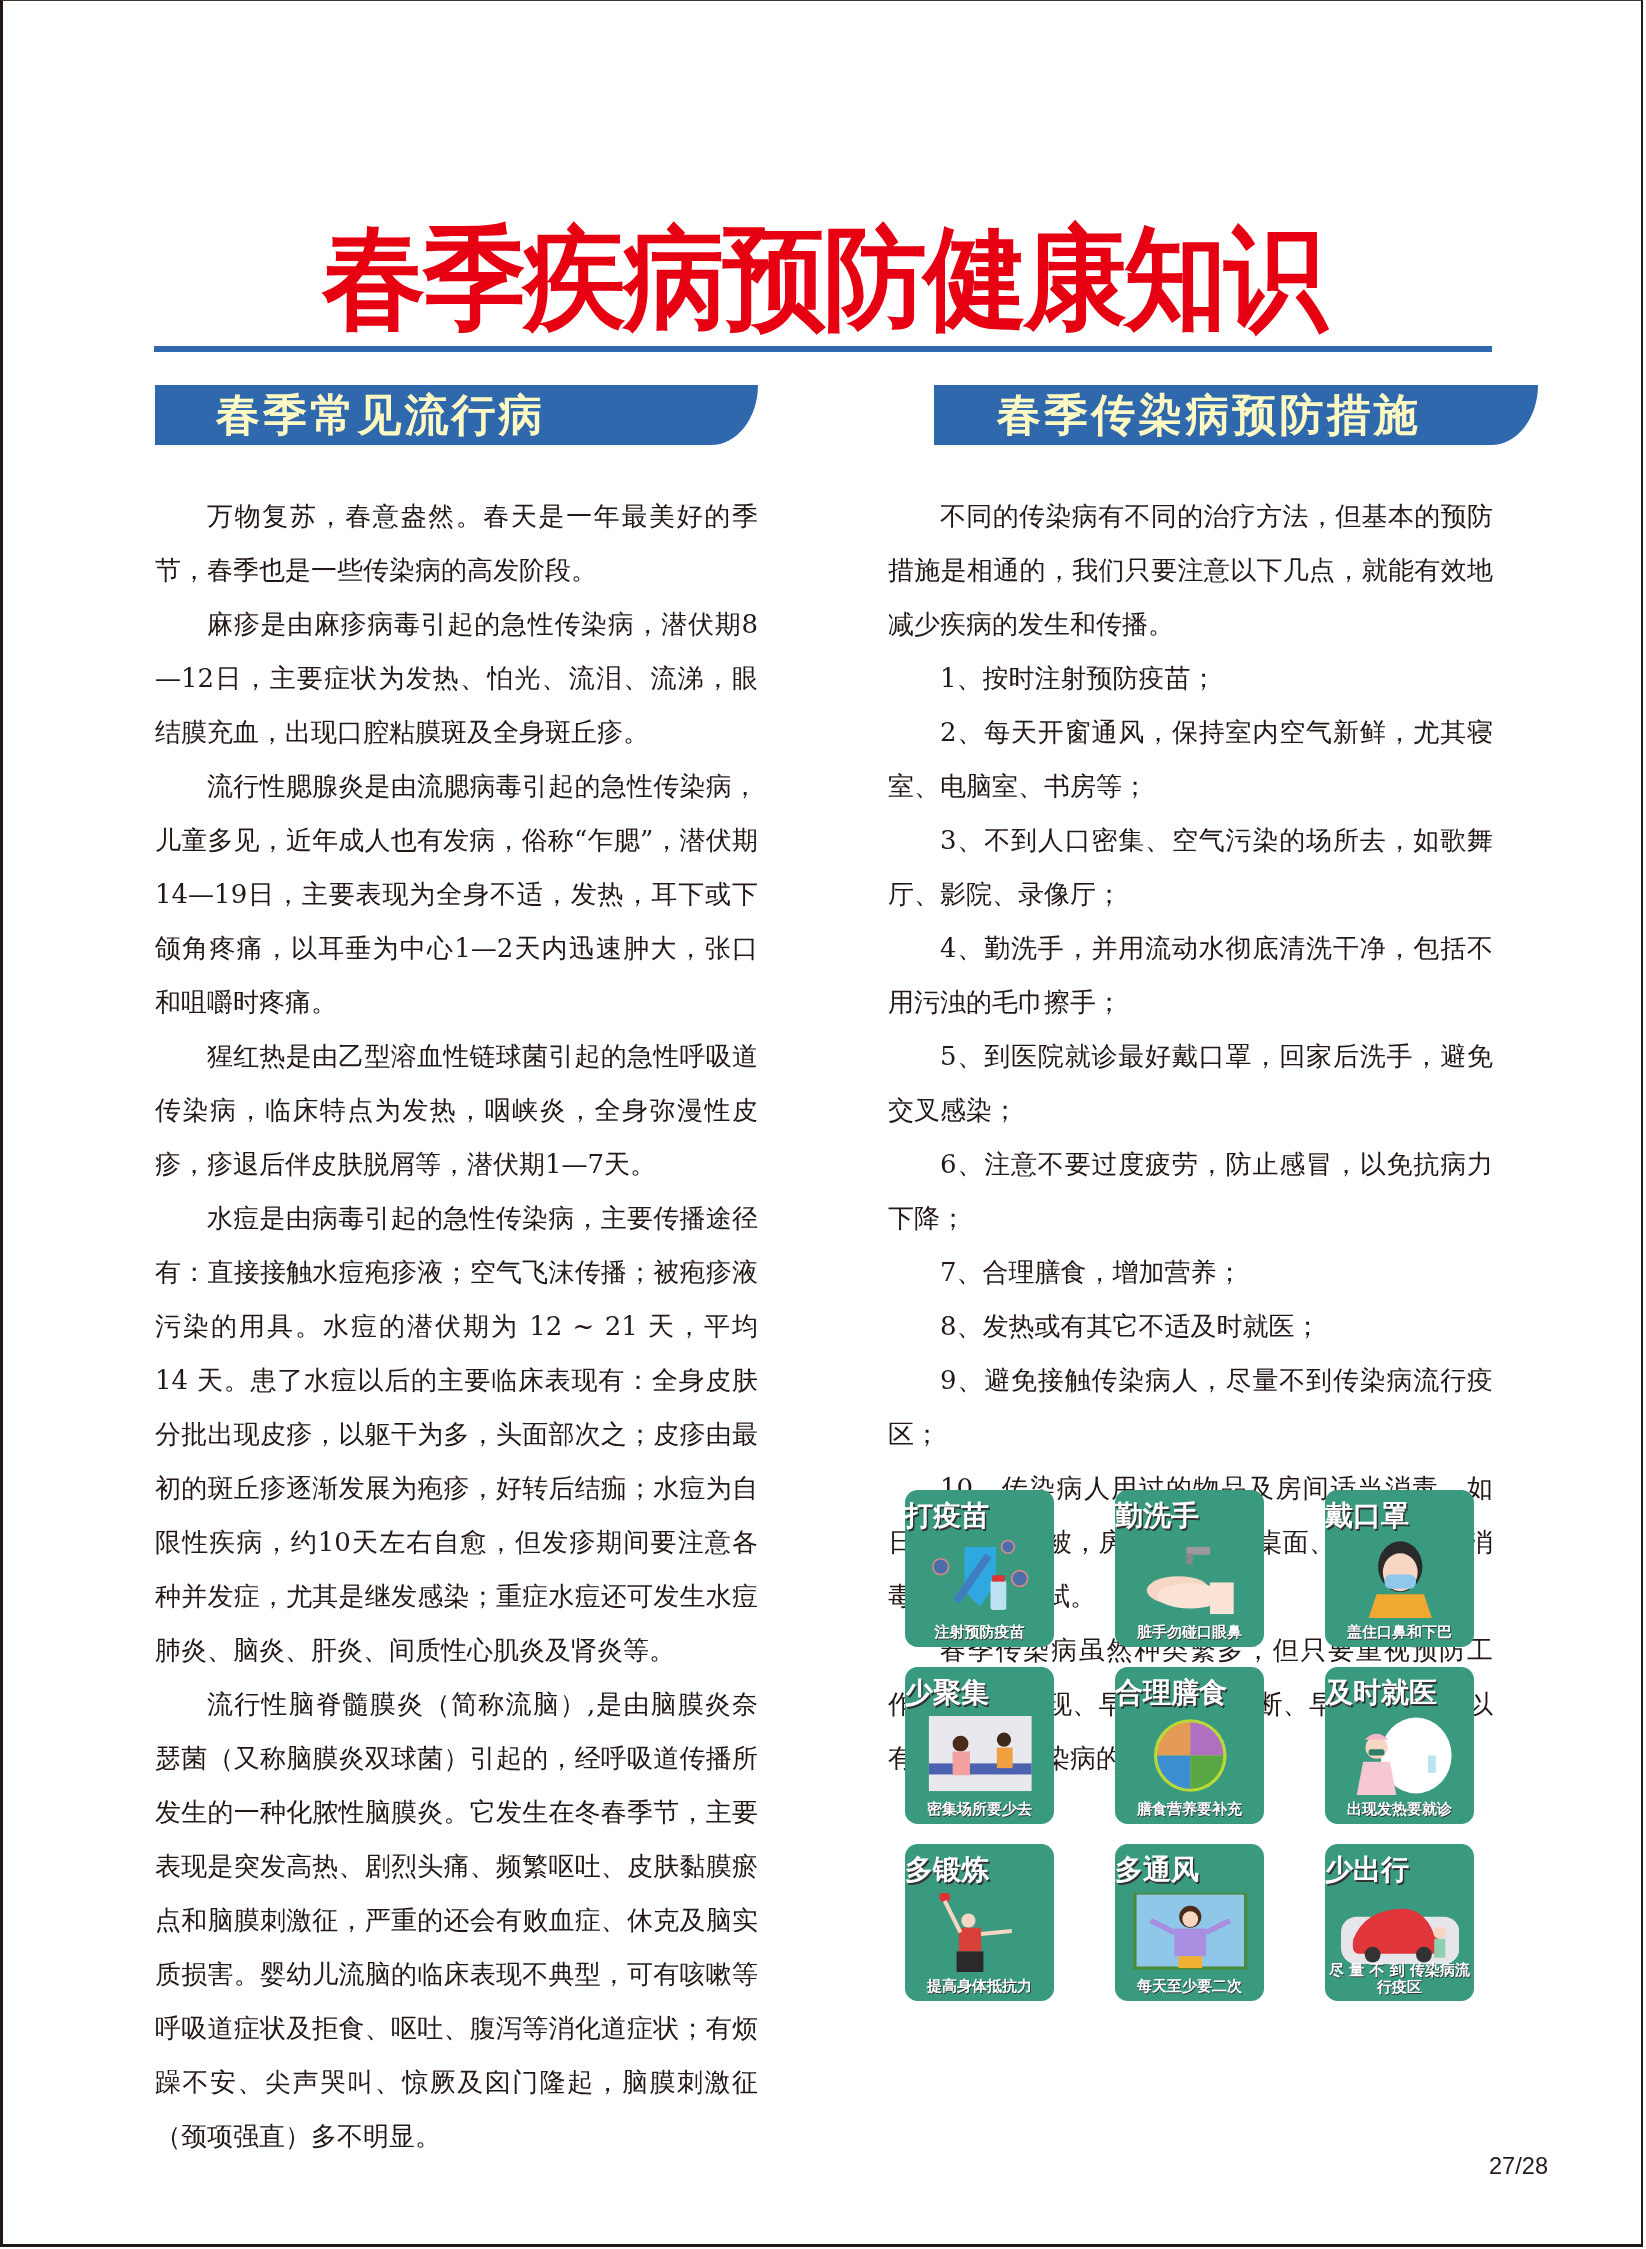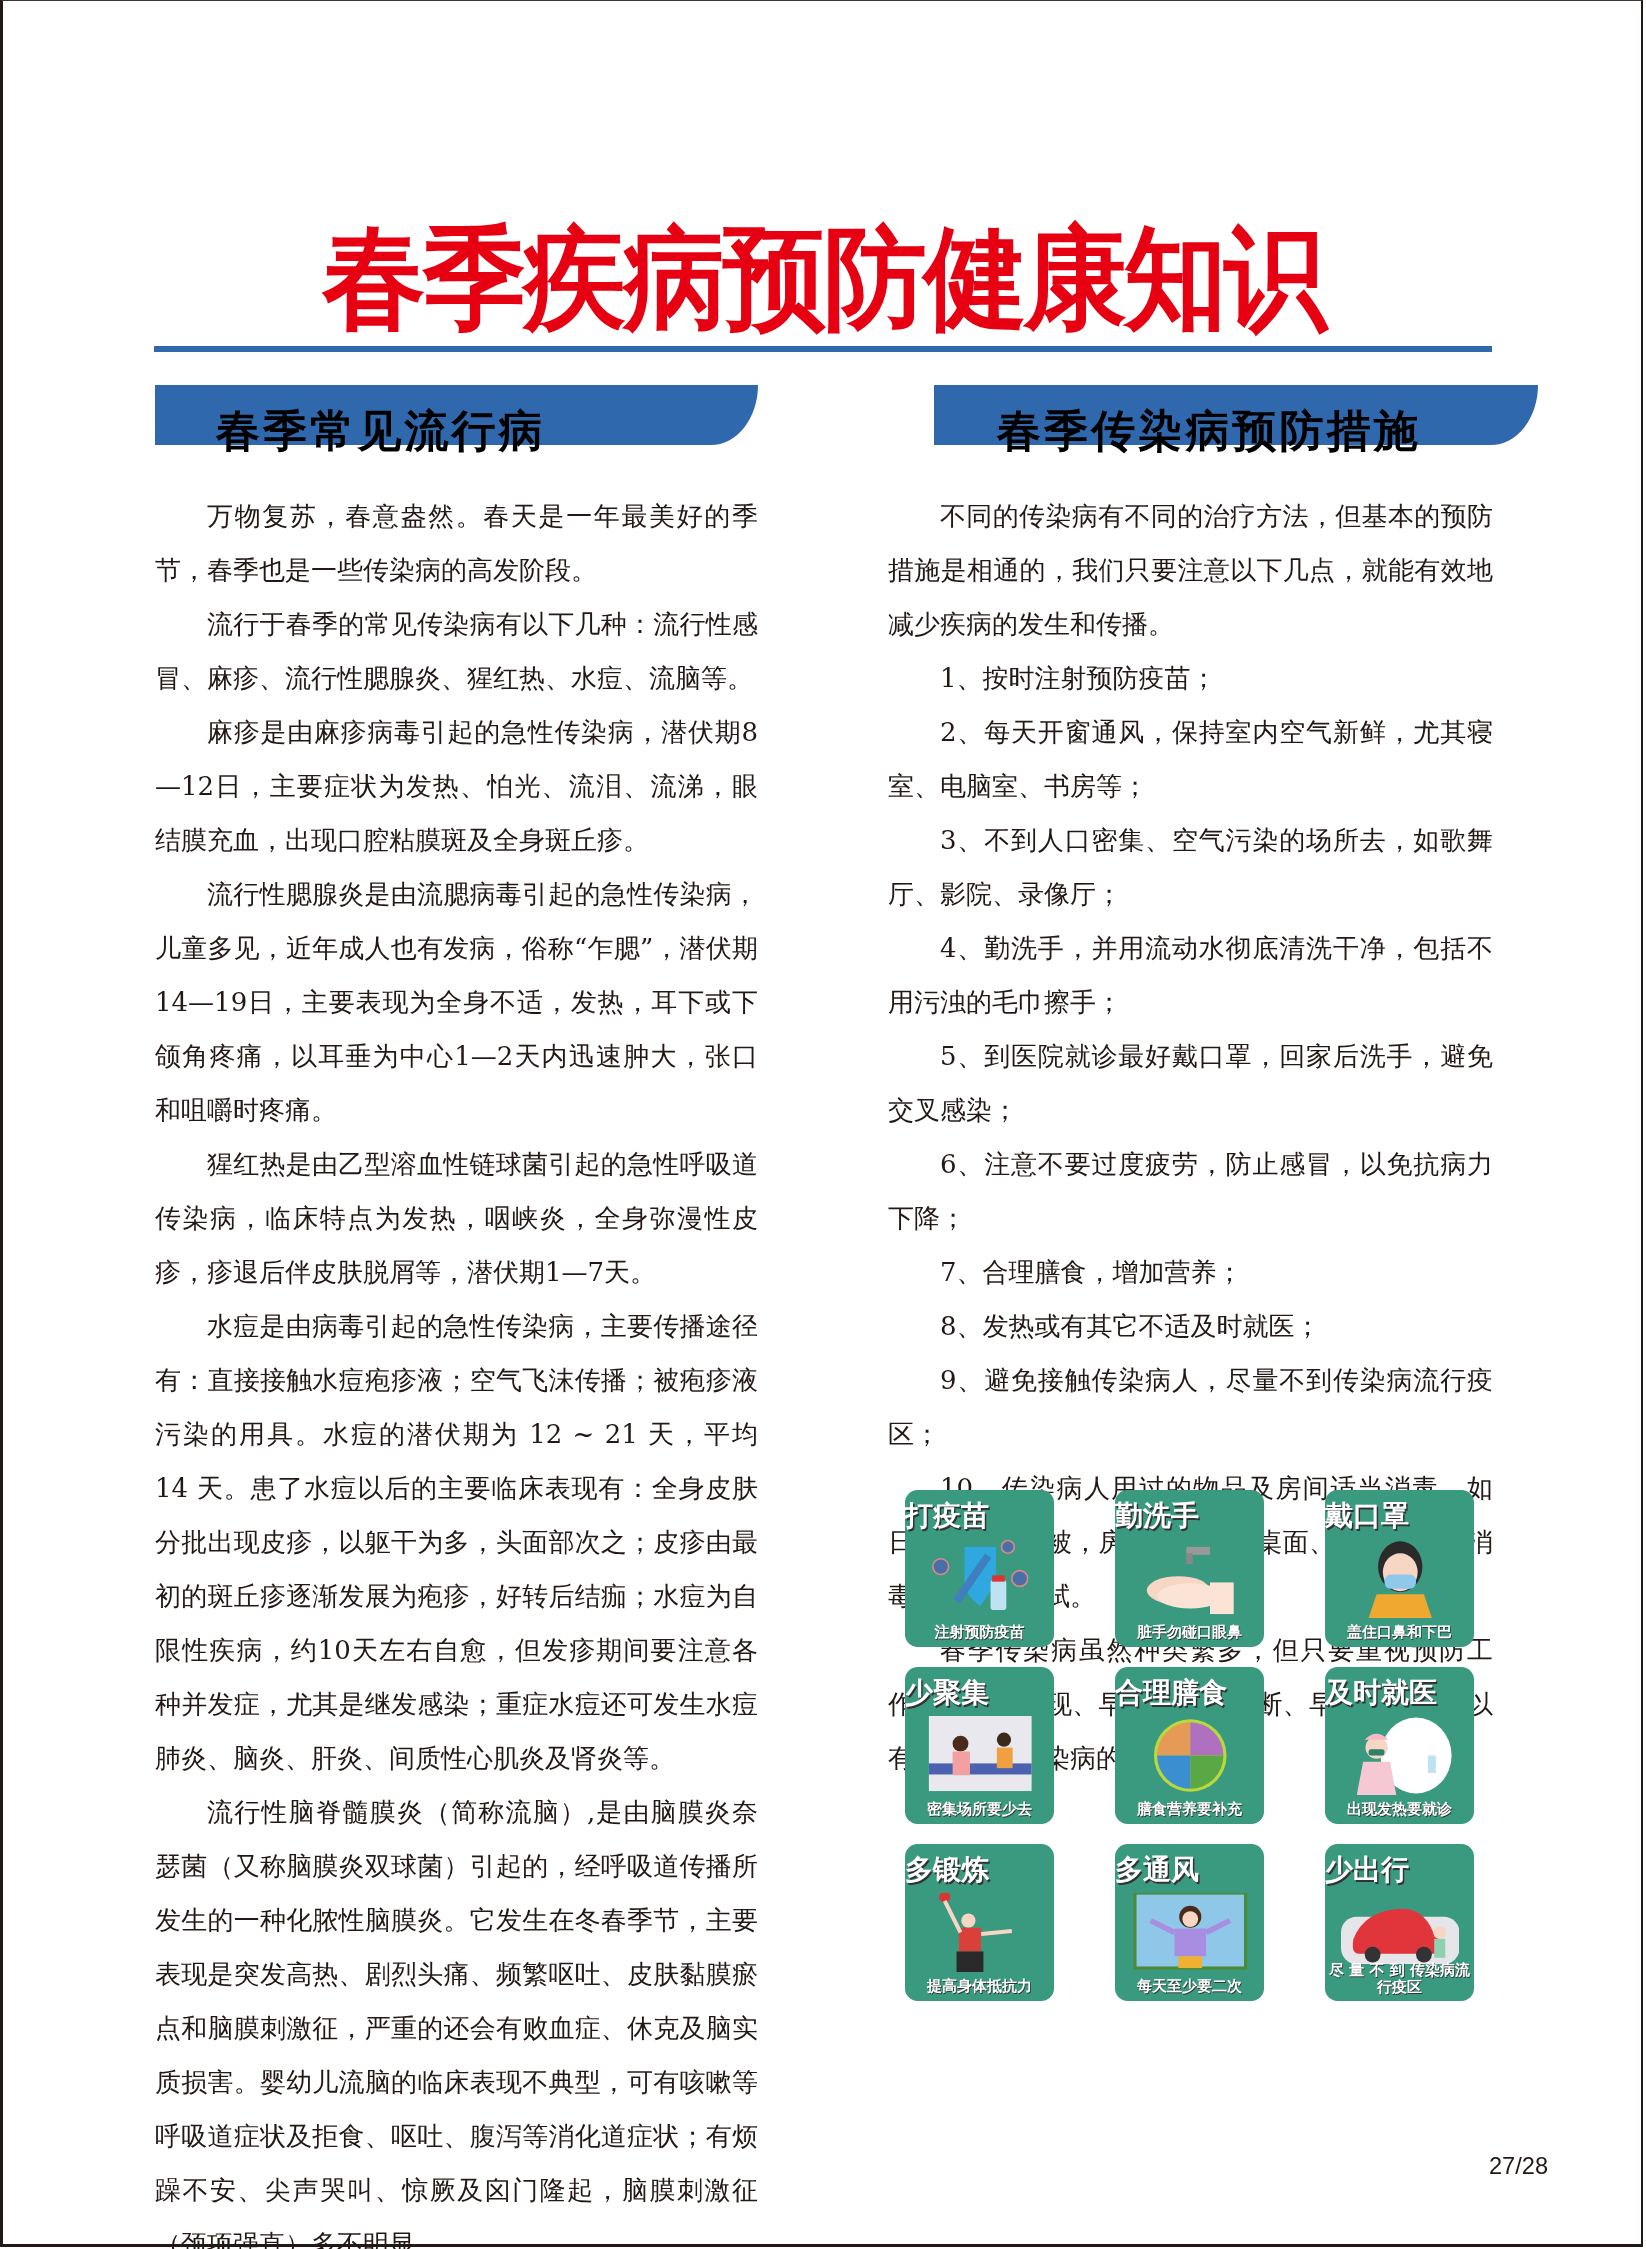--- a/index.html
+++ b/index.html
@@ -8,23 +8,23 @@
   .frame { position:absolute; left:0; top:0; width:1643px; height:2247px;
            border-left:3.9px solid #231815; border-top:1.6px solid #3a3630;
            border-right:2.4px solid #231815; border-bottom:3.1px solid #231815; box-sizing:border-box; }
   .title { position:absolute; left:0; width:1647px; top:211px; text-align:center;
            font-family:"DejaVu Sans","Liberation Sans",sans-serif; font-weight:bold;
            font-size:112px; line-height:134px; color:#e60012; letter-spacing:-3.1px;
            transform:scaleX(0.92); transform-origin:center; }
   .rule { position:absolute; left:154px; top:346px; width:1338px; height:5.5px; background:#2f68ad; }
   .sec-bar { position:absolute; top:385px; height:60px; background:#2f68ad;
              border-bottom-right-radius:47px 60px; }
-  .sec-bar span { position:absolute; top:16px; height:48px; line-height:60px;
+  .sec-bar span { position:absolute; top:0; height:48px; line-height:60px;
                   font-family:"DejaVu Sans","Liberation Sans",sans-serif; font-weight:bold;
-                  font-size:44px; color:#000000; letter-spacing:3.1px; }
+                  font-size:44px; color:#fef9c3; letter-spacing:3.1px; }
   .col { position:absolute; top:489px; font-size:26px; line-height:54px; text-align:justify; }
   .col p { margin:0; }
   .col p.ind { text-indent:2em; }
   .col-left { left:155px; width:603px; }
   .col-right { left:888px; width:605px; }
   .grid { position:absolute; left:905px; top:1490px; width:569px; height:514px; }
   .card { position:absolute; width:149px; height:157px; background:#3a9a80; border-radius:12.6px; overflow:hidden; }
   .card .ct { position:absolute; left:0; right:0; top:4.7px; 
               font-family:"DejaVu Sans","Liberation Sans",sans-serif; font-weight:bold;
               font-size:28px; line-height:41px; color:#ffffff; text-shadow:1.6px 1.6px 0 #333; }
@@ -45,21 +45,20 @@
 
 <div class="sec-bar" style="left:155px; width:603px;">
   <span style="left:61px;">春季常见流行病</span>
 </div>
 <div class="sec-bar" style="left:889px; width:604px;margin-left:45px;">
   <span style="left:63px;">春季传染病预防措施</span>
 </div>
 
 <div class="col col-left">
   <p class="ind">万物复苏，春意盎然。春天是一年最美好的季节，春季也是一些传染病的高发阶段。</p>
-  <p class="ind">流行于春季的常见传染病有以下几种：流行性感冒、麻疹、流行性腮腺炎、猩红热、水痘、流脑等。</p>
   <p class="ind">麻疹是由麻疹病毒引起的急性传染病，潜伏期8—12日，主要症状为发热、怕光、流泪、流涕，眼结膜充血，出现口腔粘膜斑及全身斑丘疹。</p>
   <p class="ind">流行性腮腺炎是由流腮病毒引起的急性传染病，儿童多见，近年成人也有发病，俗称“乍腮”，潜伏期14—19日，主要表现为全身不适，发热，耳下或下颌角疼痛，以耳垂为中心1—2天内迅速肿大，张口和咀嚼时疼痛。</p>
   <p class="ind">猩红热是由乙型溶血性链球菌引起的急性呼吸道传染病，临床特点为发热，咽峡炎，全身弥漫性皮疹，疹退后伴皮肤脱屑等，潜伏期1—7天。</p>
   <p class="ind">水痘是由病毒引起的急性传染病，主要传播途径有：直接接触水痘疱疹液；空气飞沫传播；被疱疹液污染的用具。水痘的潜伏期为 12 ~ 21 天，平均 14 天。患了水痘以后的主要临床表现有：全身皮肤分批出现皮疹，以躯干为多，头面部次之；皮疹由最初的斑丘疹逐渐发展为疱疹，好转后结痂；水痘为自限性疾病，约10天左右自愈，但发疹期间要注意各种并发症，尤其是继发感染；重症水痘还可发生水痘肺炎、脑炎、肝炎、间质性心肌炎及肾炎等。</p>
   <p class="ind">流行性脑脊髓膜炎（简称流脑）,是由脑膜炎奈瑟菌（又称脑膜炎双球菌）引起的，经呼吸道传播所发生的一种化脓性脑膜炎。它发生在冬春季节，主要表现是突发高热、剧烈头痛、频繁呕吐、皮肤黏膜瘀点和脑膜刺激征，严重的还会有败血症、休克及脑实质损害。婴幼儿流脑的临床表现不典型，可有咳嗽等呼吸道症状及拒食、呕吐、腹泻等消化道症状；有烦躁不安、尖声哭叫、惊厥及囟门隆起，脑膜刺激征（颈项强直）多不明显。</p>
 </div>
 
 <div class="col col-right">
   <p class="ind">不同的传染病有不同的治疗方法，但基本的预防措施是相通的，我们只要注意以下几点，就能有效地减少疾病的发生和传播。</p>
   <p class="ind">1、按时注射预防疫苗；</p>

